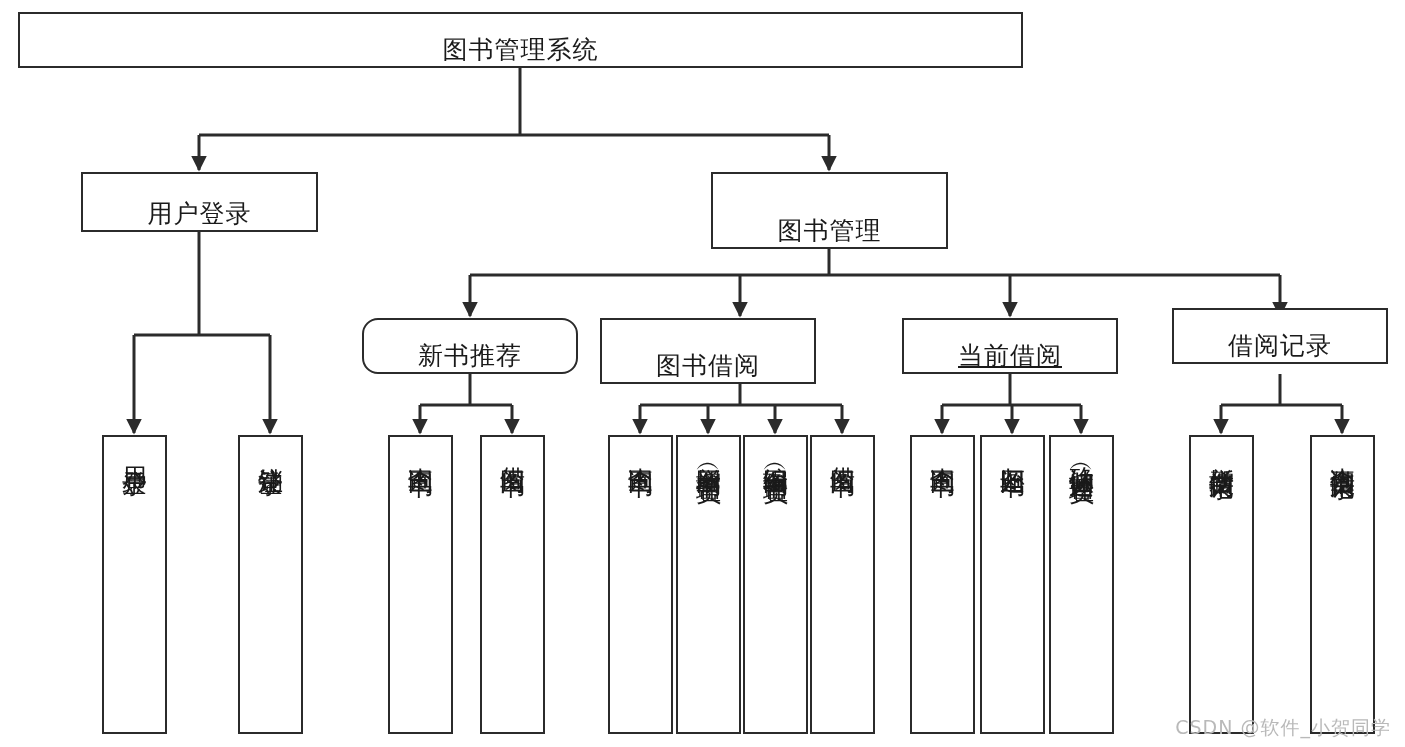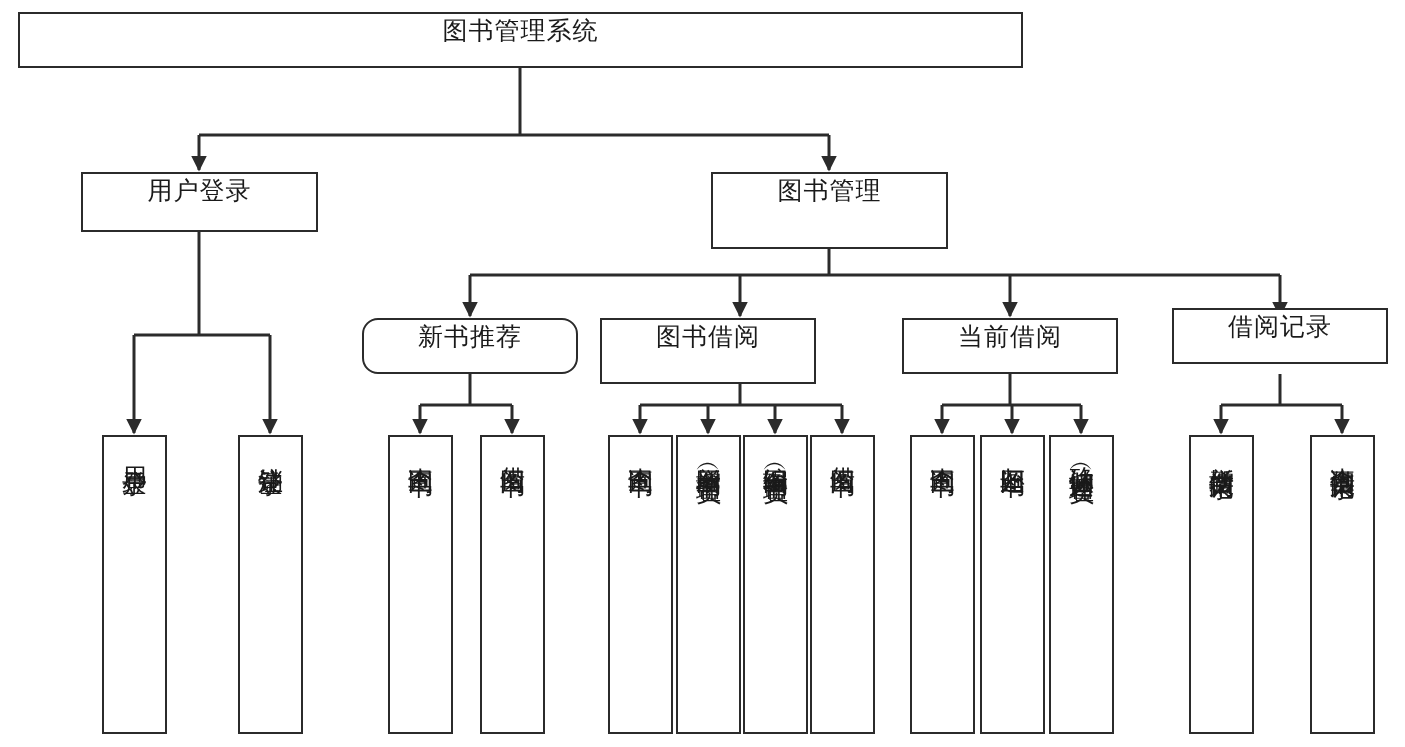--- a/index.html
+++ b/index.html
@@ -23,21 +23,21 @@
     width: 1405px;
     height: 747px;
     pointer-events: none;
   }
   .node {
     position: absolute;
     box-sizing: border-box;
     border: 2.5px solid #2b2b2b;
     background: #ffffff;
     display: flex;
-    align-items: flex-start;
+    align-items: flex-end;
     justify-content: center;
     color: #1a1a1a;
   }
   .node.h {
     font-size: 25px;
     letter-spacing: 1px;
   }
   .node.leaf {
     align-items: flex-start;
     justify-content: center;
@@ -119,21 +119,21 @@
       </div>
       <div class="node h" style="left: 711px; top: 172px; width: 237px; height: 77px;">
         <span>图书管理</span>
       </div>
       <div class="node h" style="left: 362px; top: 318px; width: 216px; height: 56px; border-radius: 16px;">
         <span>新书推荐</span>
       </div>
       <div class="node h" style="left: 600px; top: 318px; width: 216px; height: 66px;">
         <span>图书借阅</span>
       </div>
-      <div class="node h" style="left: 902px; top: 318px; width: 216px; height: 56px;">
+      <div class="node h" style="left: 902px; top: 318px; width: 216px; height: 56px; text-decoration: underline;">
         <span>当前借阅</span>
       </div>
       <div class="node h" style="left: 1172px; top: 308px; width: 216px; height: 56px;">
         <span>借阅记录</span>
       </div>
       <div class="node leaf" style="left: 102px; top: 435px; width: 65px; height: 299px;">
         <span class="leaf-label">用户登录</span>
       </div>
       <div class="node leaf" style="left: 238px; top: 435px; width: 65px; height: 299px;">
         <span class="leaf-label">注销登录</span>
@@ -166,13 +166,14 @@
         <span class="leaf-label">确认归还（管理员）</span>
       </div>
       <div class="node leaf" style="left: 1189px; top: 435px; width: 65px; height: 299px;">
         <span class="leaf-label">新增借阅记录</span>
       </div>
       <div class="node leaf" style="left: 1310px; top: 435px; width: 65px; height: 299px;">
         <span class="leaf-label">查询借阅记录</span>
       </div>
     </div>
 
+  <div class="watermark">CSDN @软件_小贺同学</div>
 </div>
 
 </body></html>

